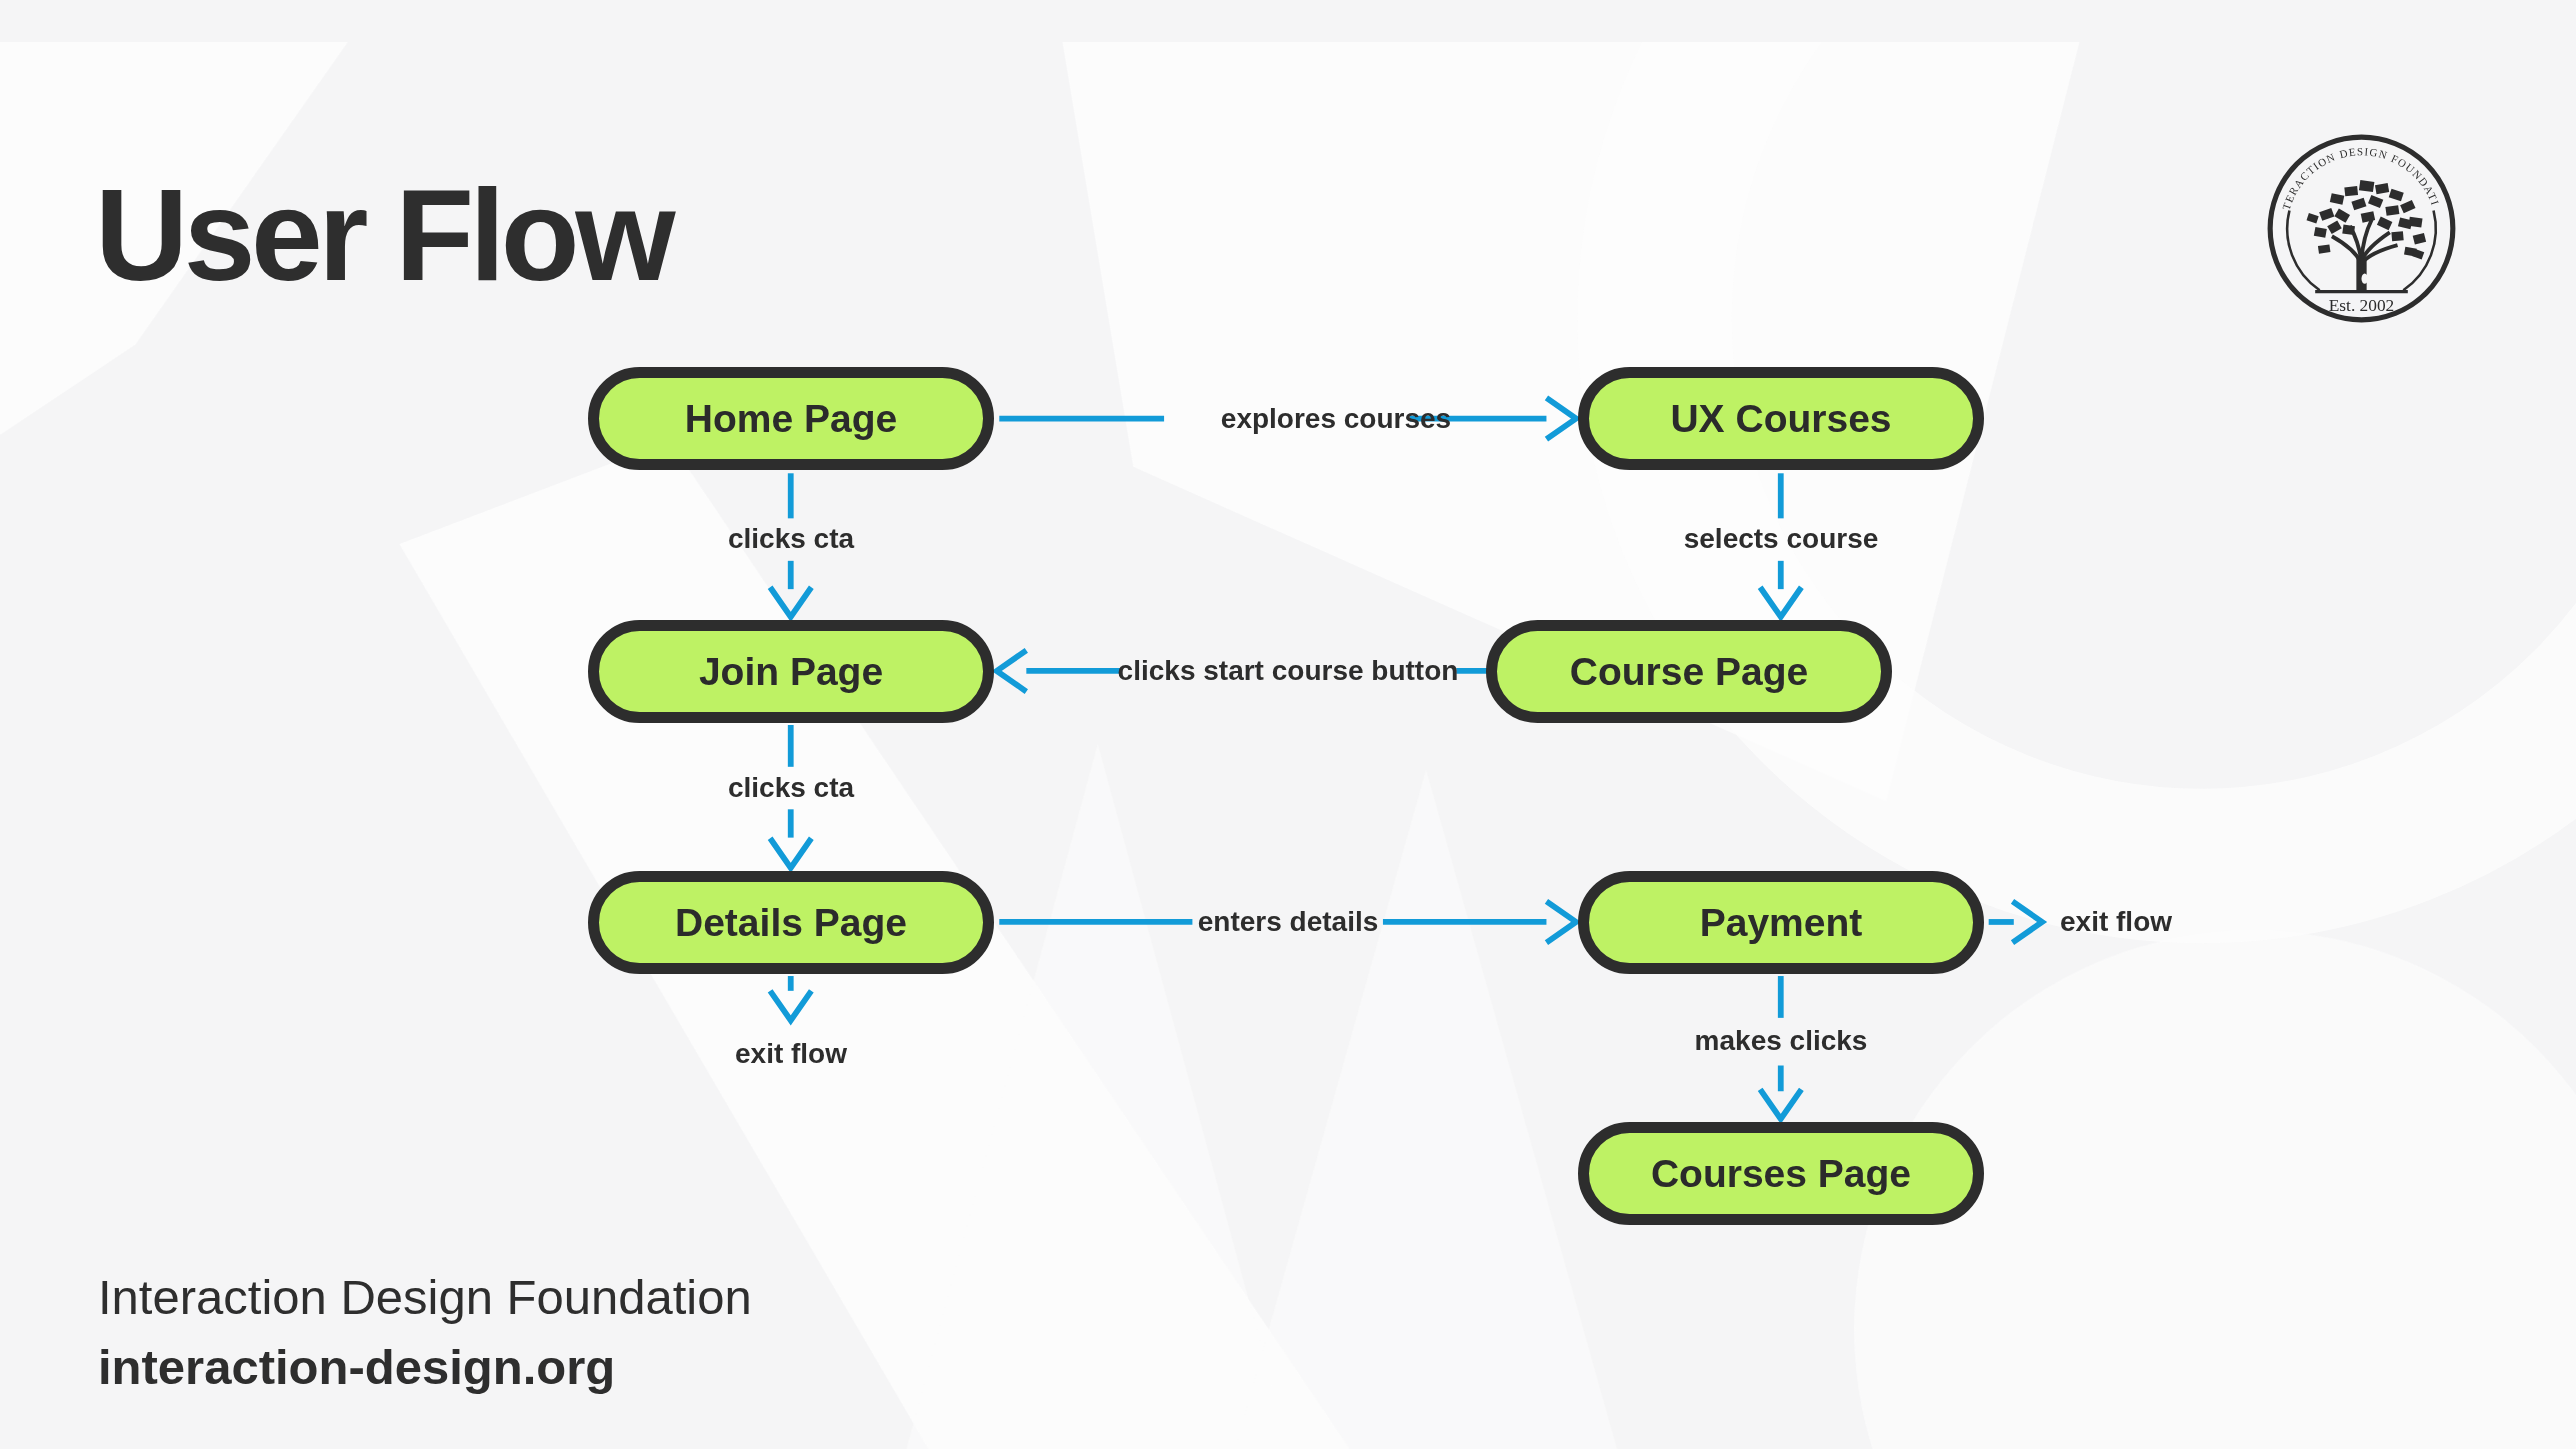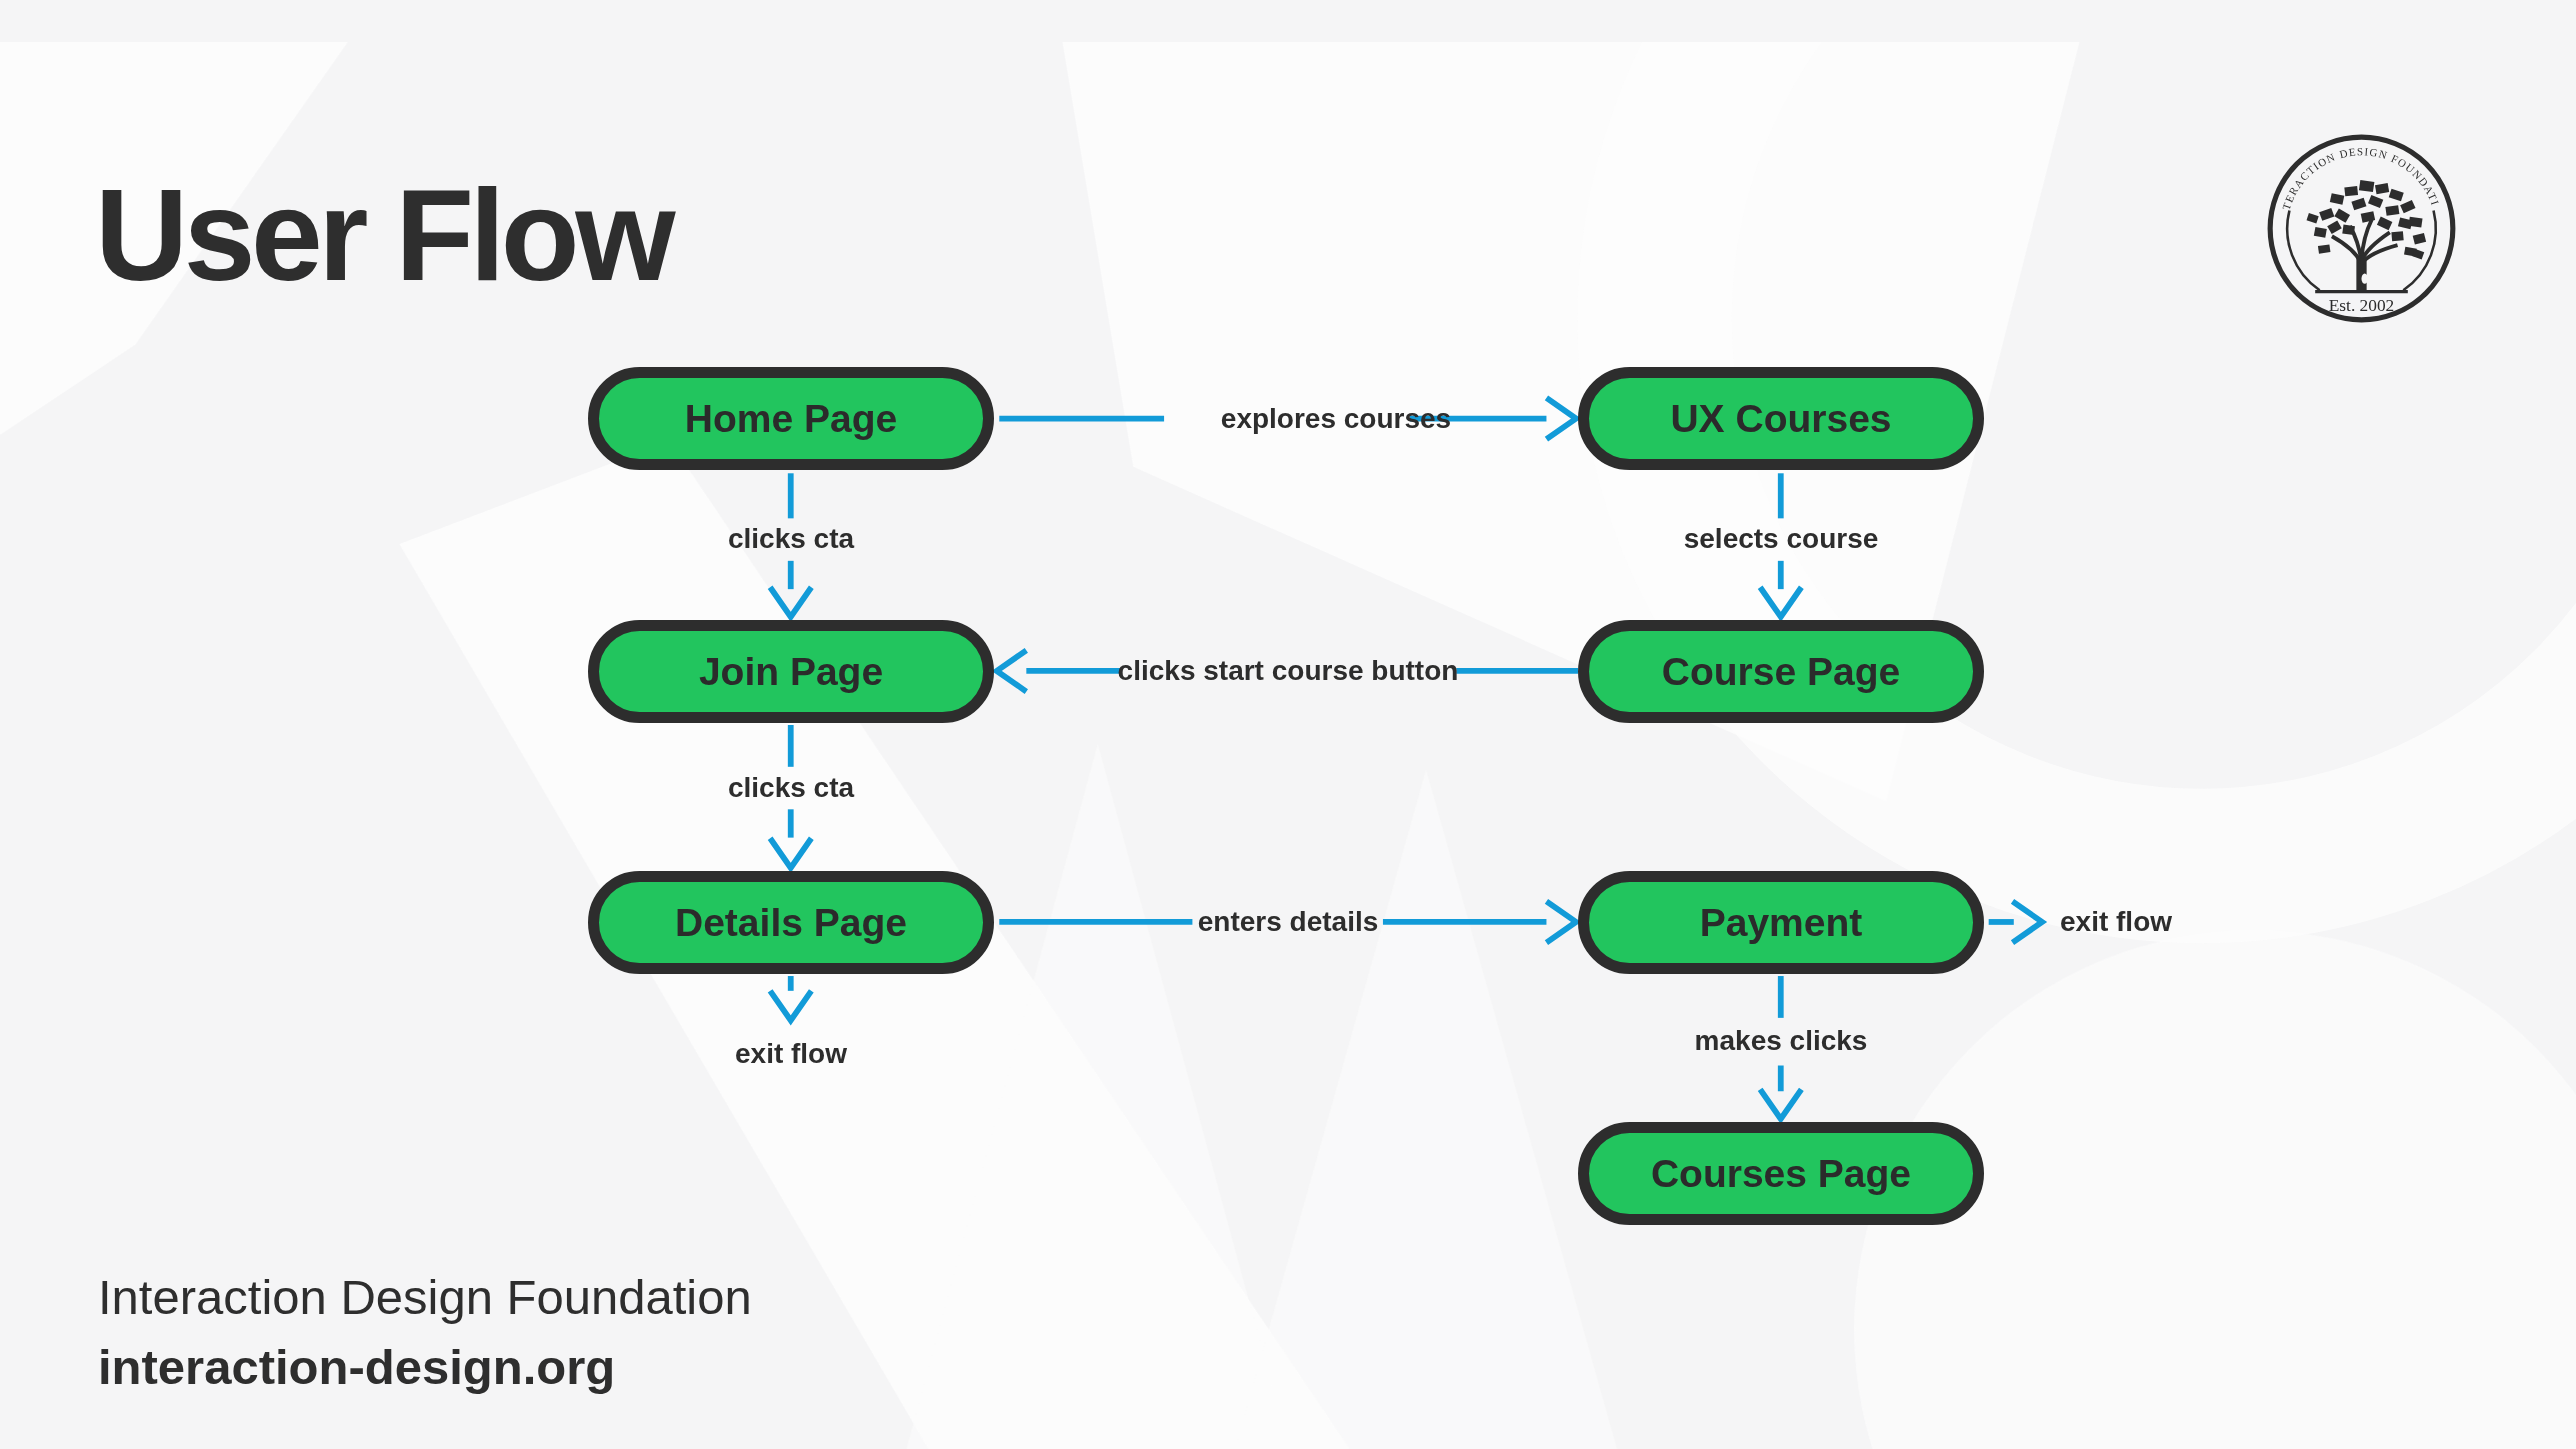--- a/index.html
+++ b/index.html
@@ -15,21 +15,21 @@
   }
   .watermark{position:absolute;left:0;top:0;z-index:0;}
   .page-title{
     position:absolute;left:95px;top:126px;z-index:3;
     font-size:129px;font-weight:bold;letter-spacing:-4.5px;
     color:#2E2E2E;line-height:1.05;white-space:nowrap;
   }
   .connectors{position:absolute;left:0;top:0;z-index:1;}
   .node{
     position:absolute;width:406px;height:103px;z-index:2;
-    background:#22c55e;border:11.6px solid #2D2D2D;border-radius:58px;
+    background:#bef264;border:11.6px solid #2D2D2D;border-radius:58px;
     box-sizing:border-box;
     display:flex;align-items:center;justify-content:center;
     font-size:39px;font-weight:bold;color:#2B2B2B;white-space:nowrap;
   }
   .edge-label{
     position:absolute;z-index:2;
     font-size:28px;font-weight:bold;color:#2D2D2D;white-space:nowrap;
     transform:translate(-50%,-50%);
   }
   .edge-label.left-anchored{transform:translate(0,-50%);}
@@ -116,21 +116,21 @@
 
   <div class="node" style="left:588px;top:325px;">
       <span>Home Page</span>
     </div>
   <div class="node" style="left:1578px;top:325px;">
       <span>UX Courses</span>
     </div>
   <div class="node" style="left:588px;top:578px;">
       <span>Join Page</span>
     </div>
-  <div class="node" style="left:1578px;top:578px;align-items:center;">
+  <div class="node" style="left:1486px;top:578px;align-items:center;">
       <span>Course Page</span>
     </div>
   <div class="node" style="left:588px;top:829px;">
       <span>Details Page</span>
     </div>
   <div class="node" style="left:1578px;top:829px;">
       <span>Payment</span>
     </div>
   <div class="node" style="left:1578px;top:1080px;">
       <span>Courses Page</span>

